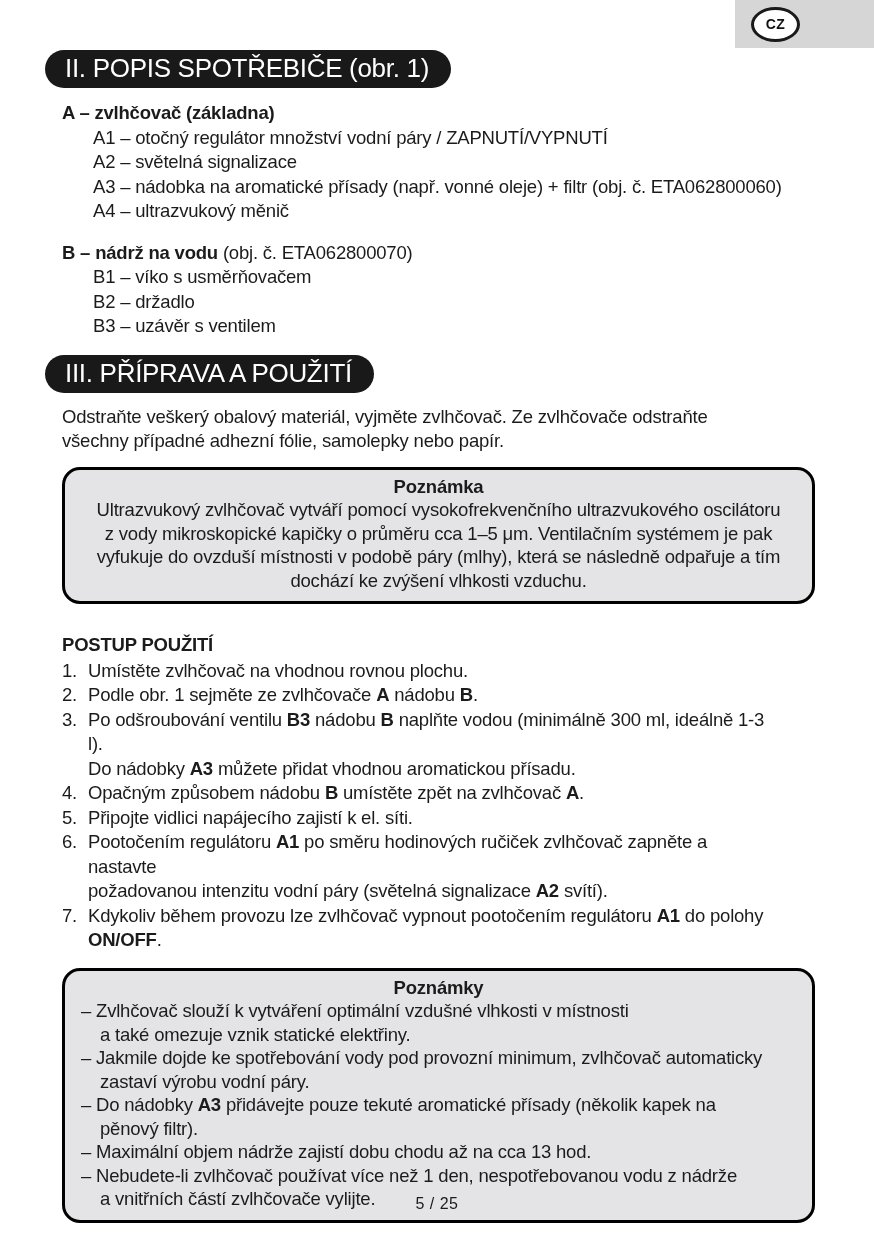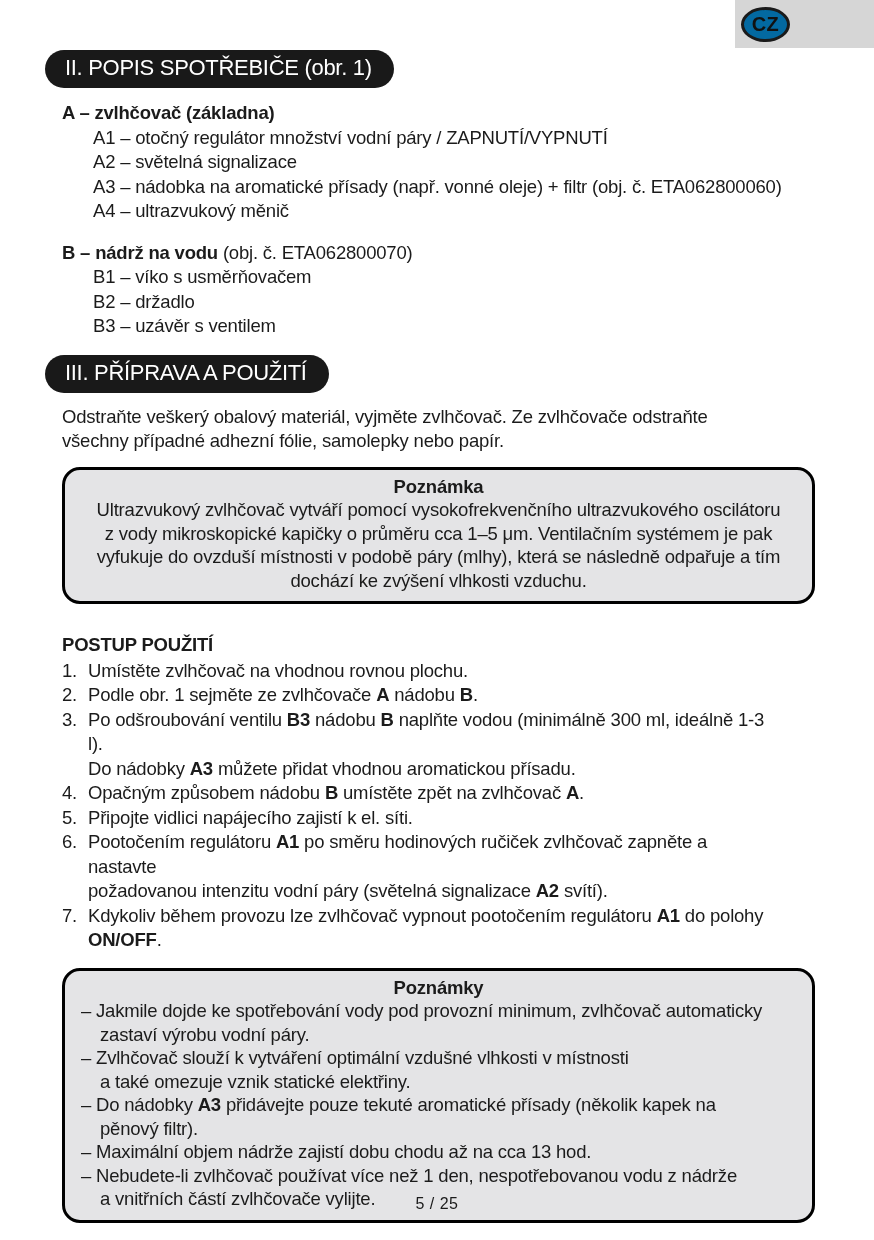--- a/index.html
+++ b/index.html
@@ -19,40 +19,40 @@
   }
   
   .cz-strip {
     position: absolute;
     top: 0; right: 0;
     width: 139px; height: 48px;
     background: #d6d6d6;
   }
   .cz-badge {
     position: absolute;
-    left: 6px; top: 7px;
+    left: 16px; top: 7px;
     width: 49px; height: 35px;
     border: 3px solid #1a1a1a;
     border-radius: 50%;
-    background: #0369a1;
+    background: #ffffff;
     display: flex; align-items: center; justify-content: center;
     font-weight: bold;
-    font-size: 20px;
+    font-size: 14px;
     letter-spacing: 0.5px;
     color: #111;
   }
   
   .pill {
     display: inline-block;
     margin-left: 45px;
     background: #191919;
     color: #ffffff;
     border-radius: 20px;
     padding: 4px 22px 6px 20px;
-    font-size: 22px;
+    font-size: 26px;
     line-height: 28px;
     letter-spacing: -0.3px;
     white-space: nowrap;
   }
   .pill-2 { margin-top: 50px; }
   .pill-3 { margin-top: 16px; }
   .content { padding: 0 96px 0 62px; }
   .lead { margin: 0; white-space: nowrap; }
   .group-a { margin-top: 13px; }
   .group-b { margin-top: 17px; }
@@ -177,24 +177,24 @@
       </div>
       <div class="step">
         <span class="step-num">7.</span>
         <span class="step-text"><span>Kdykoliv během provozu lze zvlhčovač vypnout pootočením regulátoru </span><b>A1</b><span> do polohy
 </span><b>ON/OFF</b><span>.</span></span>
       </div>
     </div>
 
     <div class="note-box note-box-2">
       <p class="note-title">Poznámky</p>
+      <p class="bullet"><span>– Zvlhčovač slouží k vytváření optimální vzdušné vlhkosti v místnosti
+a také omezuje vznik statické elektřiny.</span></p>
       <p class="bullet"><span>– Jakmile dojde ke spotřebování vody pod provozní minimum, zvlhčovač automaticky
 zastaví výrobu vodní páry.</span></p>
-      <p class="bullet"><span>– Zvlhčovač slouží k vytváření optimální vzdušné vlhkosti v místnosti
-a také omezuje vznik statické elektřiny.</span></p>
       <p class="bullet"><span>– Do nádobky </span><b>A3</b><span> přidávejte pouze tekuté aromatické přísady (několik kapek na
 pěnový filtr).</span></p>
       <p class="bullet"><span>– Maximální objem nádrže zajistí dobu chodu až na cca 13 hod.</span></p>
       <p class="bullet"><span>– Nebudete-li zvlhčovač používat více než 1 den, nespotřebovanou vodu z nádrže
 a vnitřních částí zvlhčovače vylijte.</span></p>
     </div>
 
   </div>
 
   <div class="footer">5 / 25</div>

